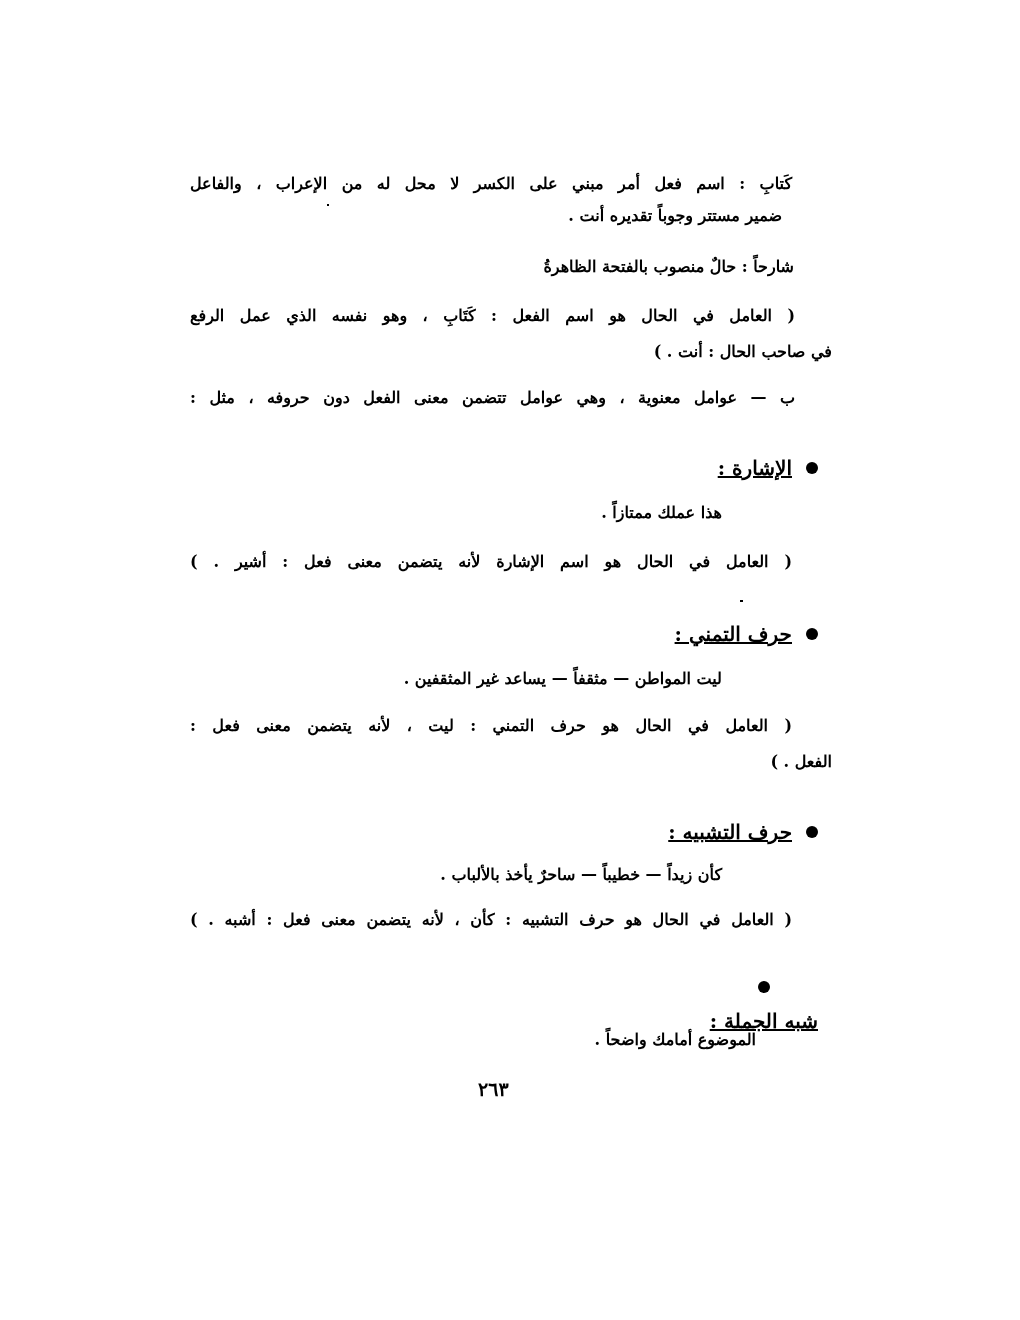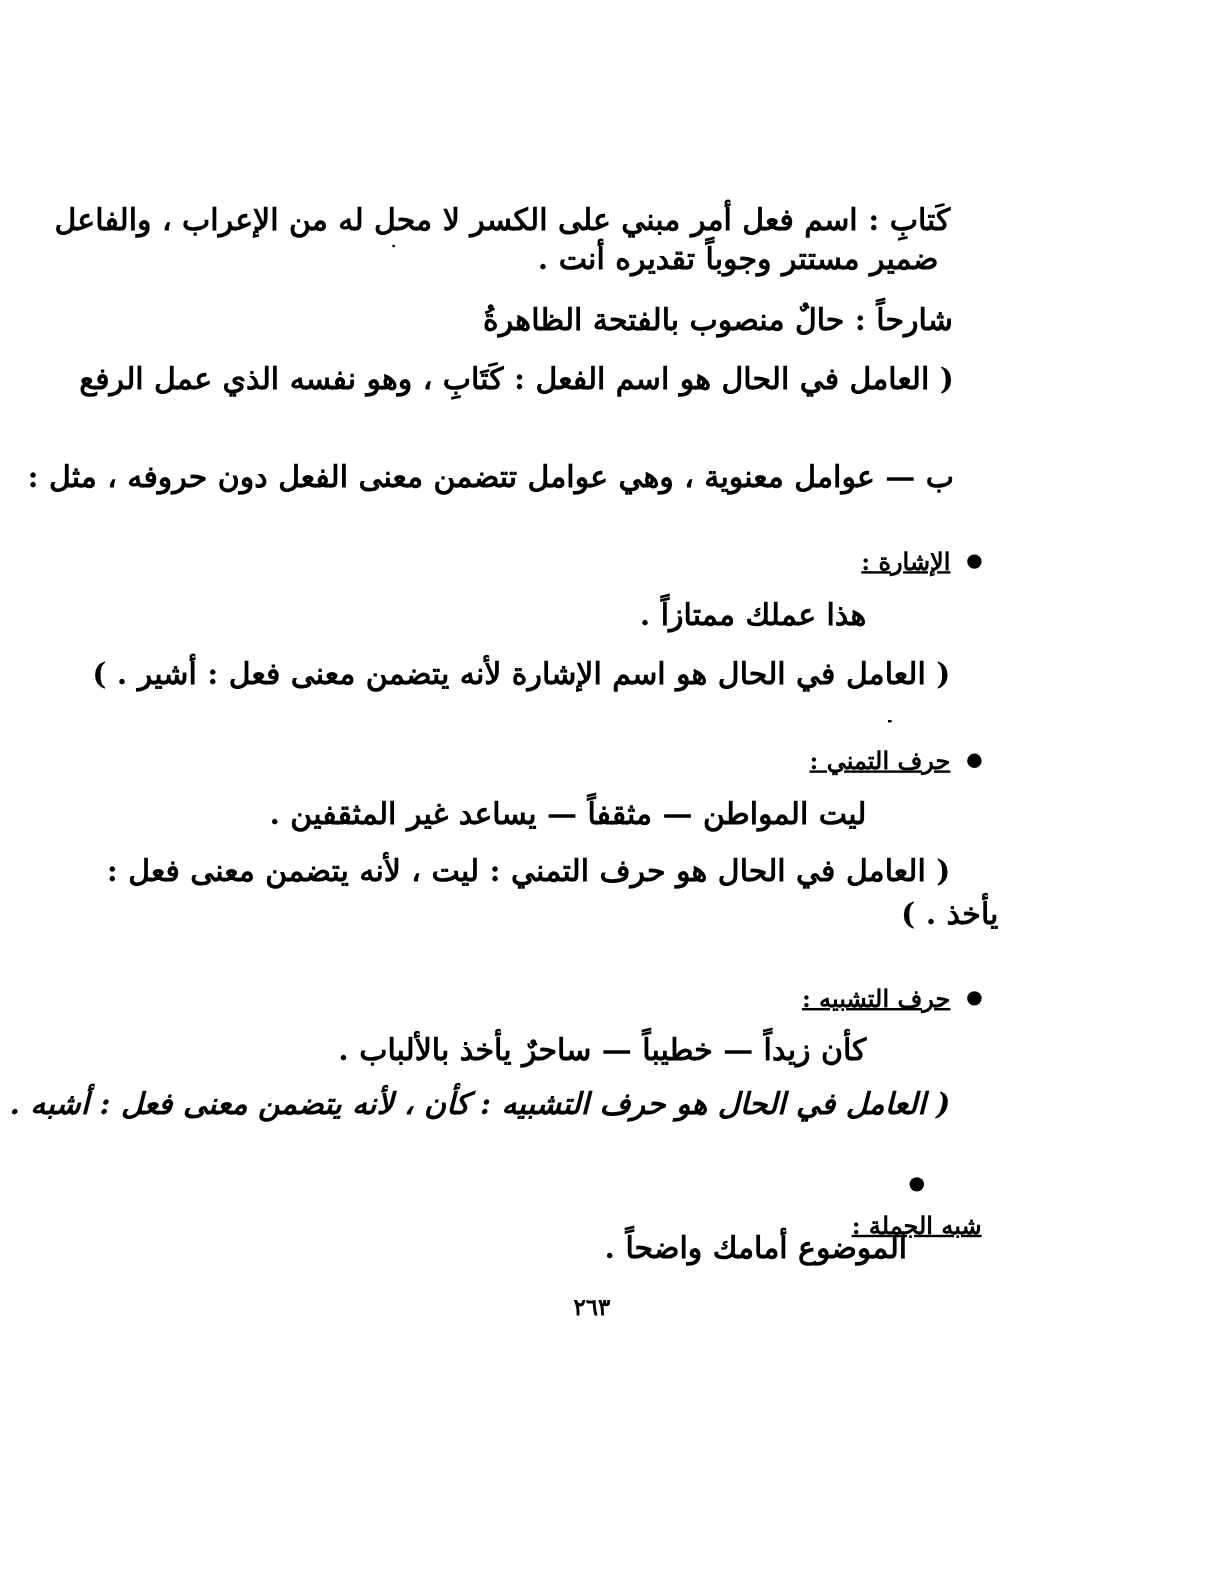--- a/index.html
+++ b/index.html
@@ -1,62 +1,63 @@
 <!DOCTYPE html>
 <html><head>
 <meta charset="utf-8">
 <style>
   html, body { margin: 0; padding: 0; background: #ffffff; }
   body { width: 1020px; height: 1320px; position: relative; overflow: hidden;
          font-family: "DejaVu Serif", "Liberation Serif", serif; color: #000; }
   .page { position: absolute; left: 0; top: 0; width: 1020px; height: 1320px; }
   .line { position: absolute; direction: rtl; text-align: right; white-space: nowrap;
-          font-size: 25px; line-height: 28px; font-weight: bold; letter-spacing: 0; }
+          font-size: 16px; line-height: 28px; font-weight: bold; letter-spacing: 0; }
   .just { text-align: justify; text-align-last: justify; }
   .bullet-row { position: absolute; direction: rtl; display: flex; align-items: center; gap: 14px; text-decoration: underline; }
   .bullet { width: 12px; height: 12px; border-radius: 50%; background: #000; flex: none; }
   .bullet-label { font-size: 20px; line-height: 28px; font-weight: bold; white-space: nowrap; }
   .page-number { position: absolute; font-size: 19px; font-weight: bold; direction: rtl; }
   .speck { position: absolute; background: #000; }
 </style>
 </head>
 <body>
 
 <div class="page">
 
   <div class="line just" style="top:170px; left:190px; width:602px;">كَتابِ : اسم فعل أمر مبني على الكسر لا محل له من الإعراب ، والفاعل</div>
   <div class="line" style="top:202px; right:238px;">ضمير مستتر وجوباً تقديره أنت .</div>
 
   <div class="line" style="top:253px; right:226px;">شارحاً : حالٌ منصوب بالفتحة الظاهرةُ</div>
 
   <div class="line just" style="top:302px; left:190px; width:605px;">( العامل في الحال هو اسم الفعل : كَتَابِ ، وهو نفسه الذي عمل الرفع</div>
+  <div class="line" style="top:338px; right:188px;">في صاحب الحال : أنت . )</div>
 
   <div class="line just" style="top:384px; left:190px; width:605px;">ب — عوامل معنوية ، وهي عوامل تتضمن معنى الفعل دون حروفه ، مثل :</div>
 
   <div class="bullet-row" style="top:454px; right:202px;">
     <span class="bullet"></span>
     <span class="bullet-label">الإشارة :</span>
   </div>
   <div class="line" style="top:499px; right:298px;">هذا عملك ممتازاً .</div>
   <div class="line just" style="top:548px; left:190px; width:602px;">( العامل في الحال هو اسم الإشارة لأنه يتضمن معنى فعل : أشير . )</div>
 
   <div class="bullet-row" style="top:620px; right:202px;">
     <span class="bullet"></span>
     <span class="bullet-label">حرف التمني :</span>
   </div>
   <div class="line" style="top:665px; right:298px;margin-left:25px;">ليت المواطن — مثقفاً — يساعد غير المثقفين .</div>
   <div class="line just" style="top:712px; left:190px; width:602px;">( العامل في الحال هو حرف التمني : ليت ، لأنه يتضمن معنى فعل :</div>
-  <div class="line" style="top:748px; right:188px;">يأخذ . )</div>
+  <div class="line" style="top:748px; right:188px;">الفعل . )</div>
 
   <div class="bullet-row" style="top:818px; right:202px;">
     <span class="bullet"></span>
     <span class="bullet-label">حرف التشبيه :</span>
   </div>
   <div class="line" style="top:861px; right:298px;">كأن زيداً — خطيباً — ساحرٌ يأخذ بالألباب .</div>
-  <div class="line just" style="top:906px; left:190px; width:602px;font-style:italic;">( العامل في الحال هو حرف التشبيه : كأن ، لأنه يتضمن معنى فعل : أشبه . )</div>
+  <div class="line just" style="top:906px; left:190px; width:602px;">( العامل في الحال هو حرف التشبيه : كأن ، لأنه يتضمن معنى فعل : أشبه . )</div>
 
   <div class="bullet-row" style="top:981px; right:202px;flex-direction:column;">
     <span class="bullet"></span>
     <span class="bullet-label">شبه الجملة :</span>
   </div>
   <div class="line" style="top:1026px; right:264px;">الموضوع أمامك واضحاً .</div>
 
   <div class="page-number" style="top:1078px; left:478px;">٢٦٣</div>
 
   <span class="speck" style="left:327px; top:204px; width:2px; height:2px;"></span>

